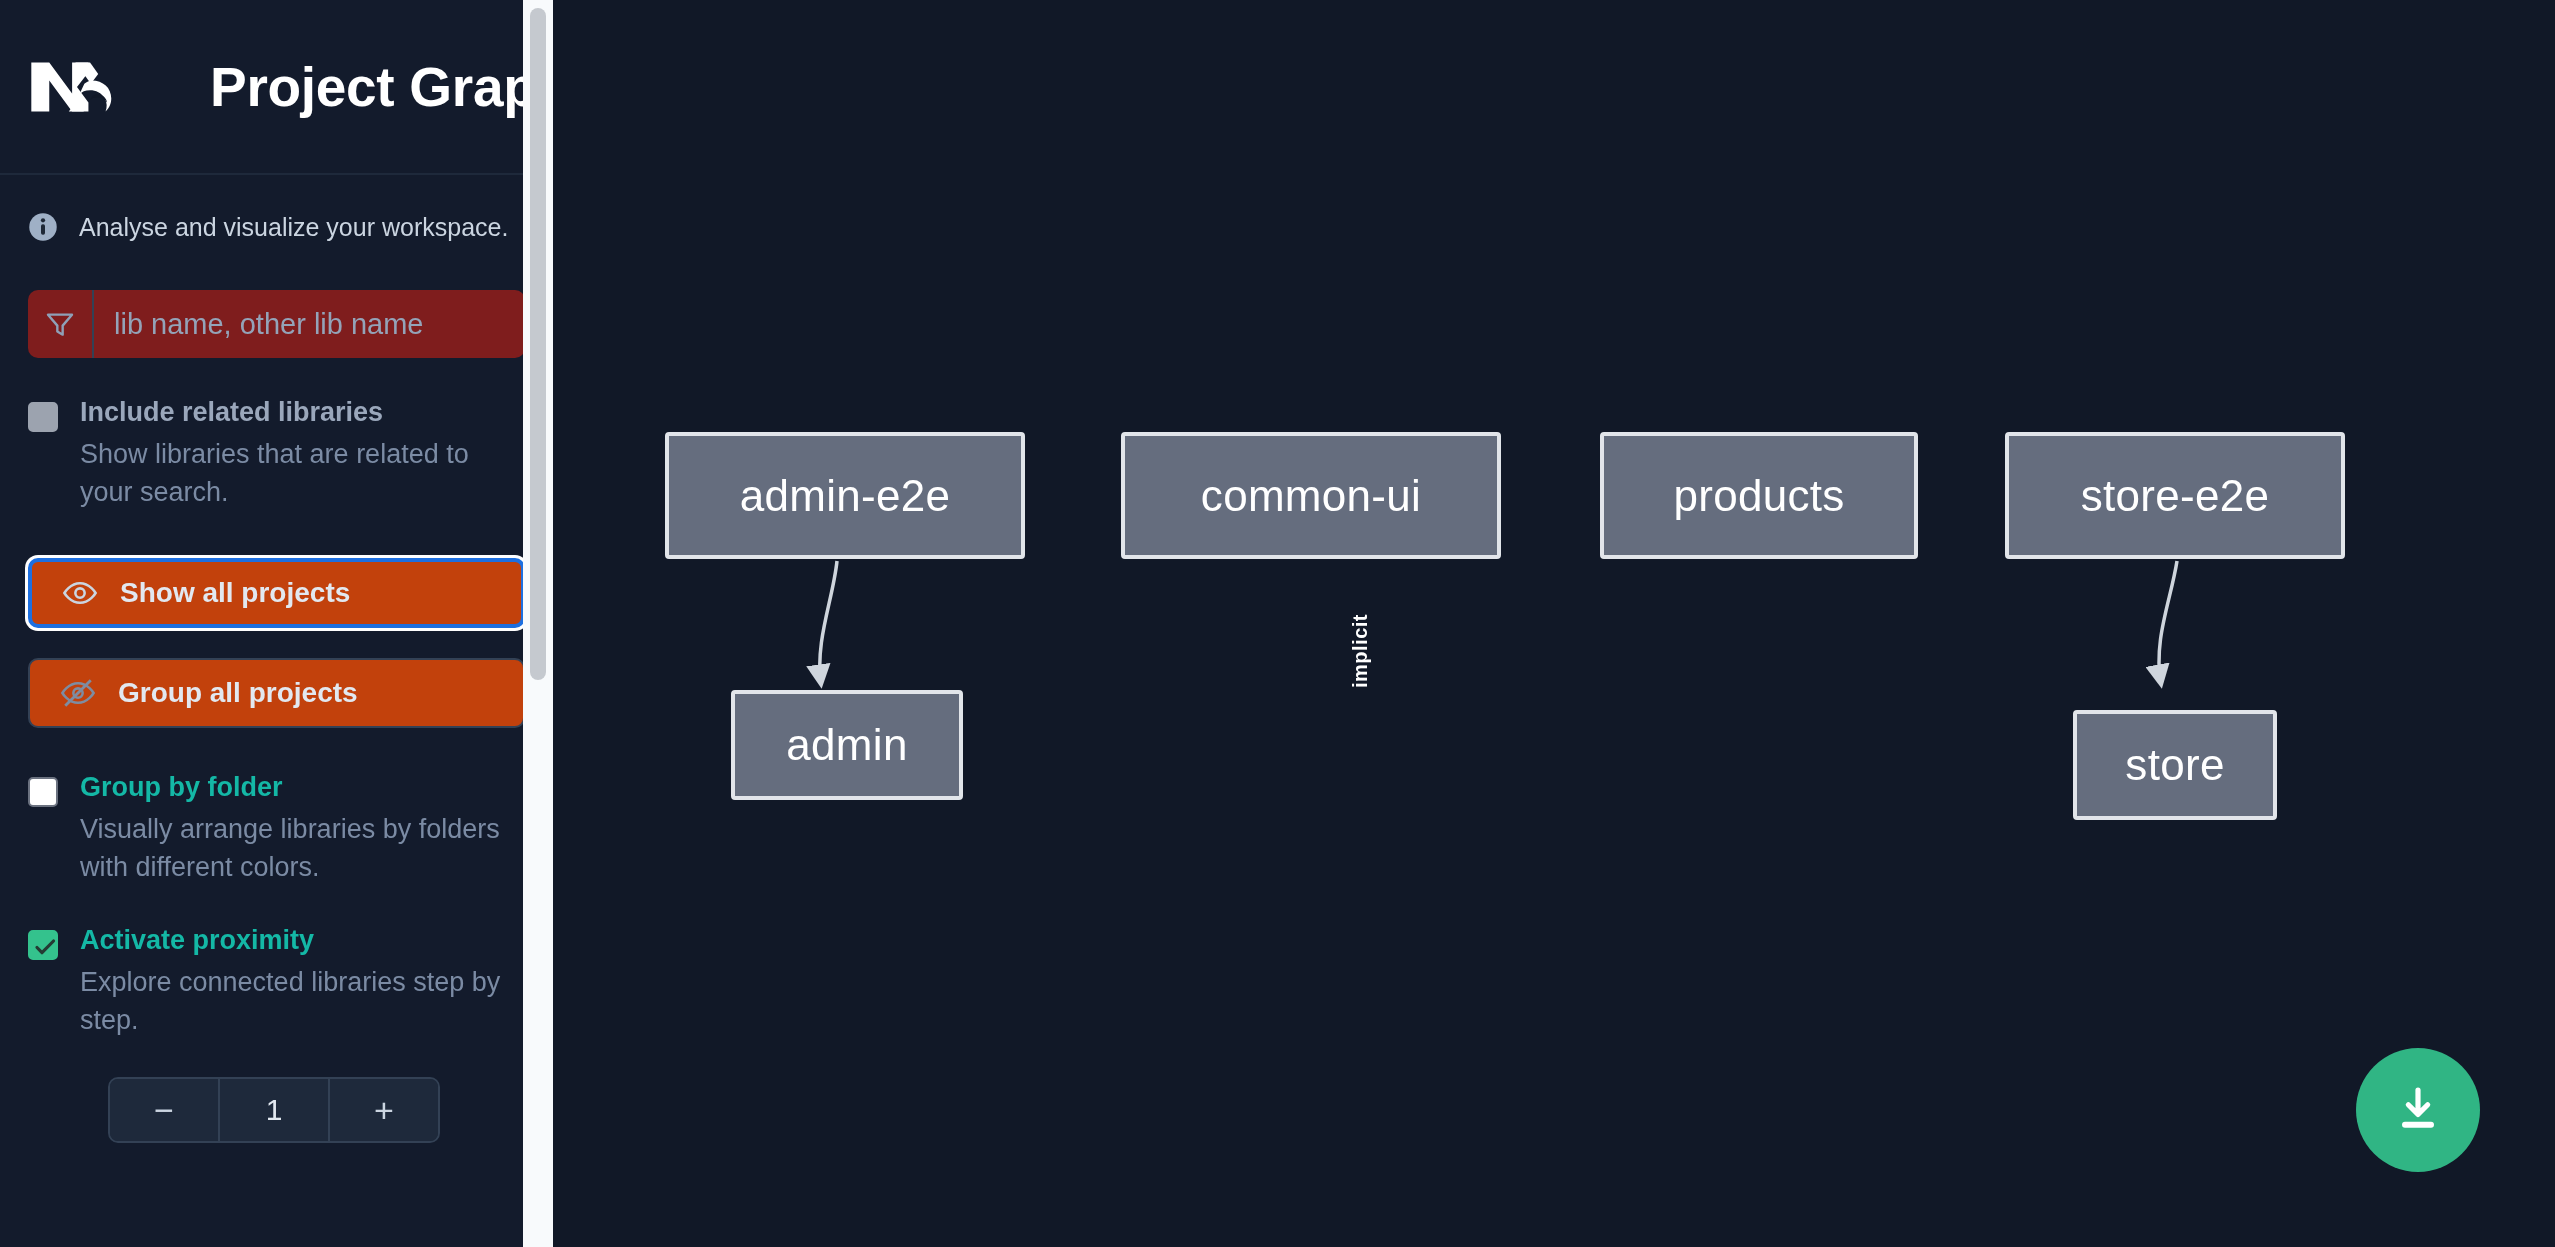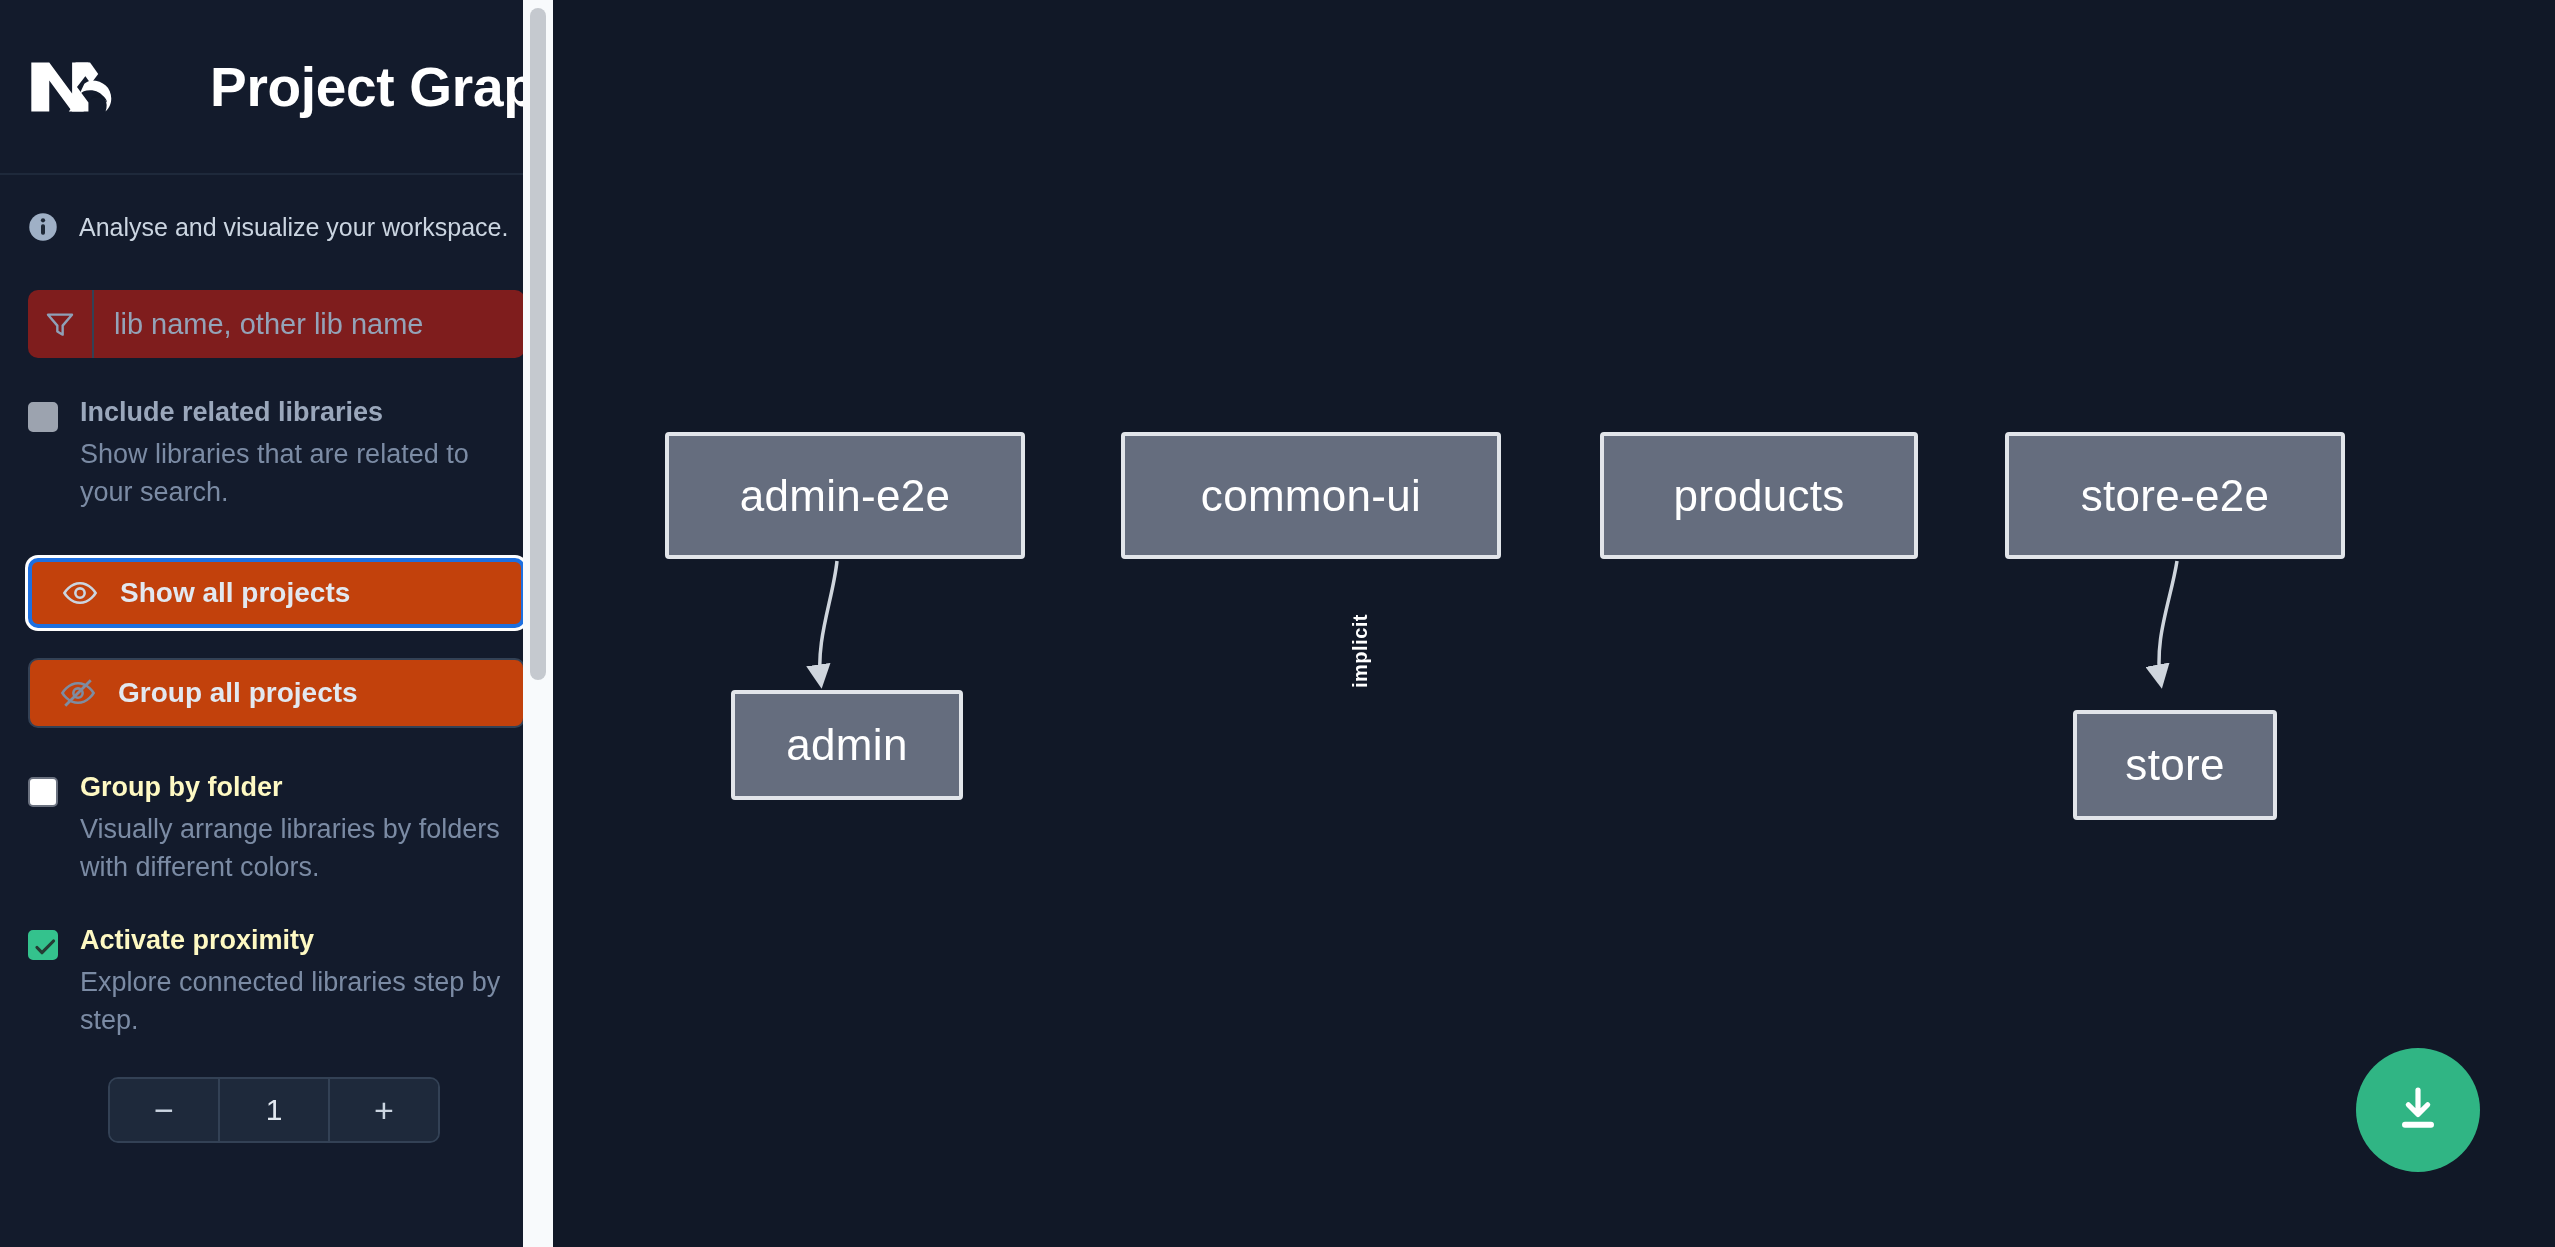--- a/index.html
+++ b/index.html
@@ -115,21 +115,21 @@
     cursor: pointer;
     position: relative;
   }
   .cbox.disabled { background: #9ca3af; border: 2px solid #9ca3af; }
   .cbox.unchecked { background: #ffffff; border: 2px solid #6b7280; }
   .cbox.checked   { background: #34c28d; border: 2px solid #34c28d; }
   .cbox.checked svg { position: absolute; top: 2px; left: 2px; }
 
   .check-text { display: flex; flex-direction: column; }
   .check-label {
-    color: #fef9c3;
+    color: #14b8a6;
     font-size: 27px;
     font-weight: 700;
     line-height: 1.25;
     cursor: pointer;
   }
   .check-label.dim { color: #9aa7bb; }
   .check-desc {
     color: #7b8ba4;
     font-size: 27px;
     font-weight: 400;

